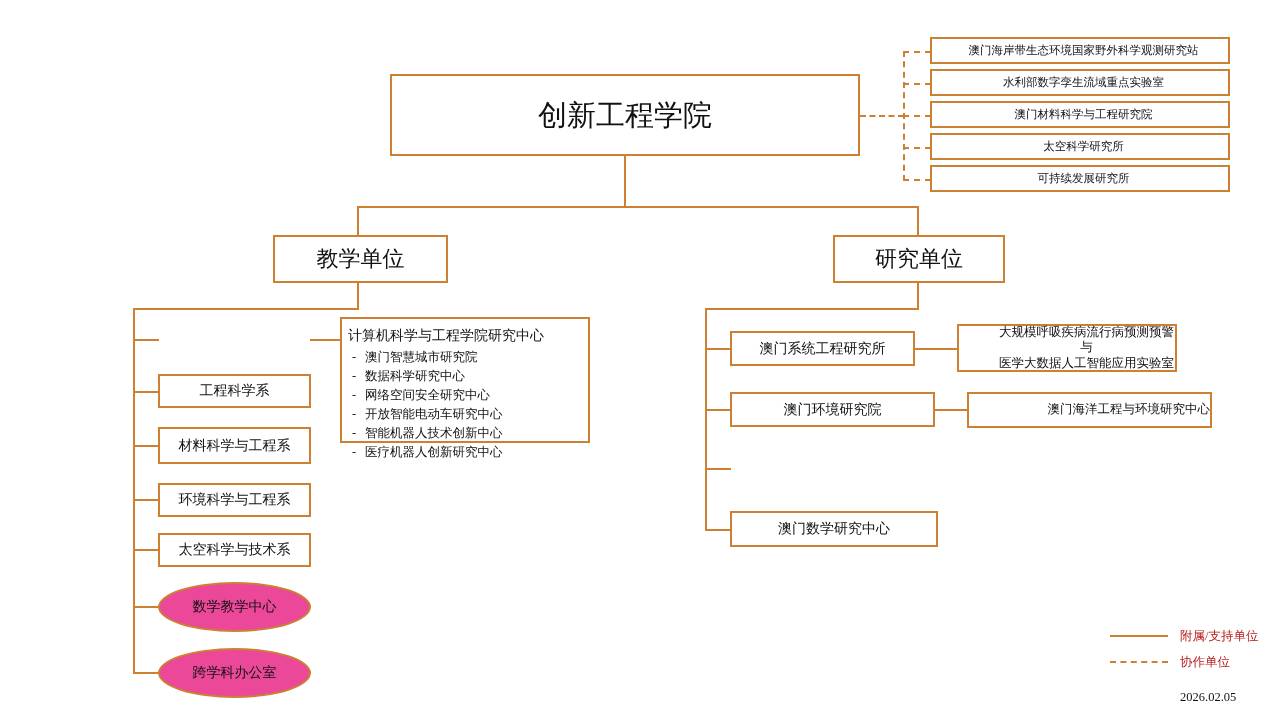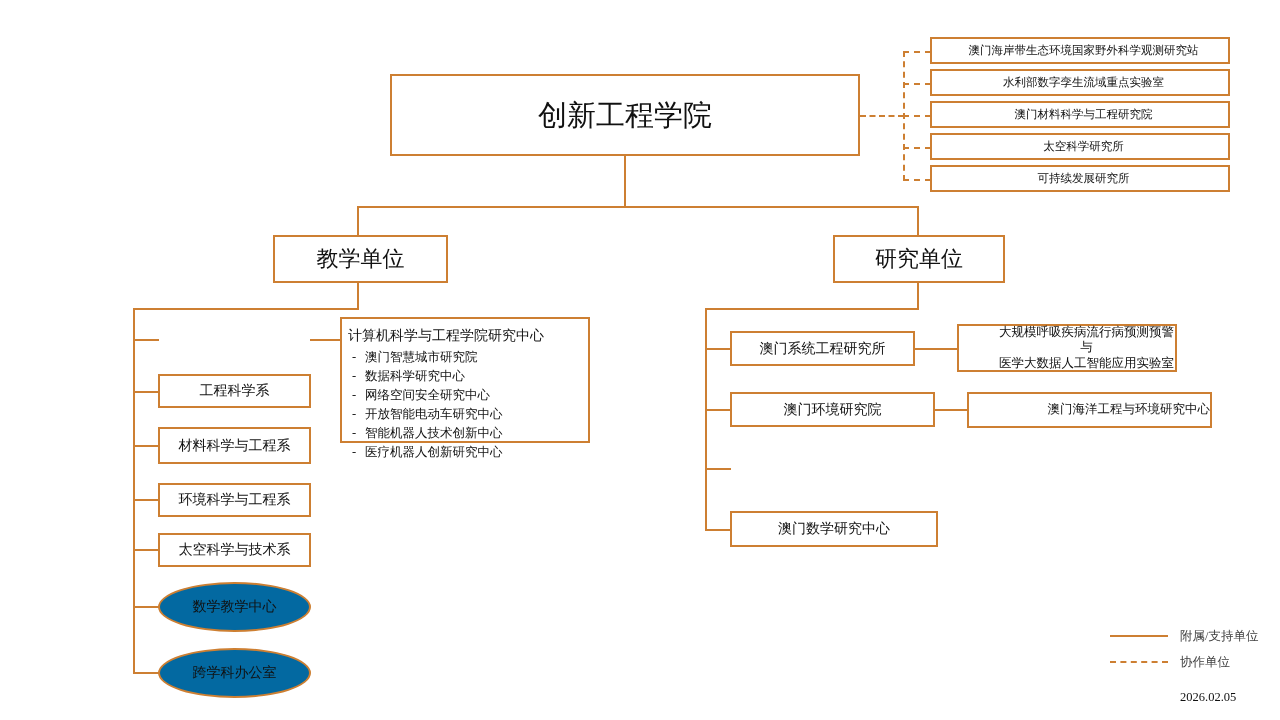--- a/index.html
+++ b/index.html
@@ -26,21 +26,21 @@
     background:#fff;
     box-sizing:border-box;
     display:flex;align-items:center;justify-content:center;
     text-align:center;
     color:#111;
     line-height:1.25;
   }
   .ellipse{
     position:absolute;
     border:2px solid #cd7f32;
-    background:#0369a1;
+    background:#ec4899;
     box-sizing:border-box;
     border-radius:50%;
     display:flex;align-items:center;justify-content:center;
     text-align:center;color:#111;
   }
 
   .root{font-size:29px;}
   .mid{font-size:22px;}
   .unit{font-size:14px;}
   .small{font-size:12.5px;padding-left:39px;}
@@ -58,21 +58,21 @@
   .listbox .lb-title{font-size:14px;margin-bottom:3px;}
   .listbox ul{list-style:none;margin:0;padding:0 0 0 4px;}
   .listbox li{font-size:12.5px;line-height:1.52;white-space:nowrap;}
   .listbox li::before{content:"-";display:inline-block;width:13px;}
 
   
   #legend{position:absolute;left:1110px;top:626px;width:170px;}
   .lg-row{display:flex;align-items:center;height:20px;margin-bottom:6px;}
   .lg-solid{width:58px;height:0;border-top:2.5px solid #cd7f32;}
   .lg-dash{width:58px;height:0;border-top:2.5px dashed #cd7f32;}
-  .lg-label{margin-left:12px;font-size:12.5px;color:#404040;white-space:nowrap;text-align:center;}
+  .lg-label{margin-left:12px;font-size:12.5px;color:#b91c1c;white-space:nowrap;text-align:center;}
   #datestamp{position:absolute;left:1180px;top:690px;font-size:12.5px;color:#111;}
 </style>
 </head>
 <body>
 
 <div id="canvas">
 
   <div class="box root" style="left:390px;top:74px;width:470px;height:82px;">
     <span>创新工程学院</span>
   </div>

